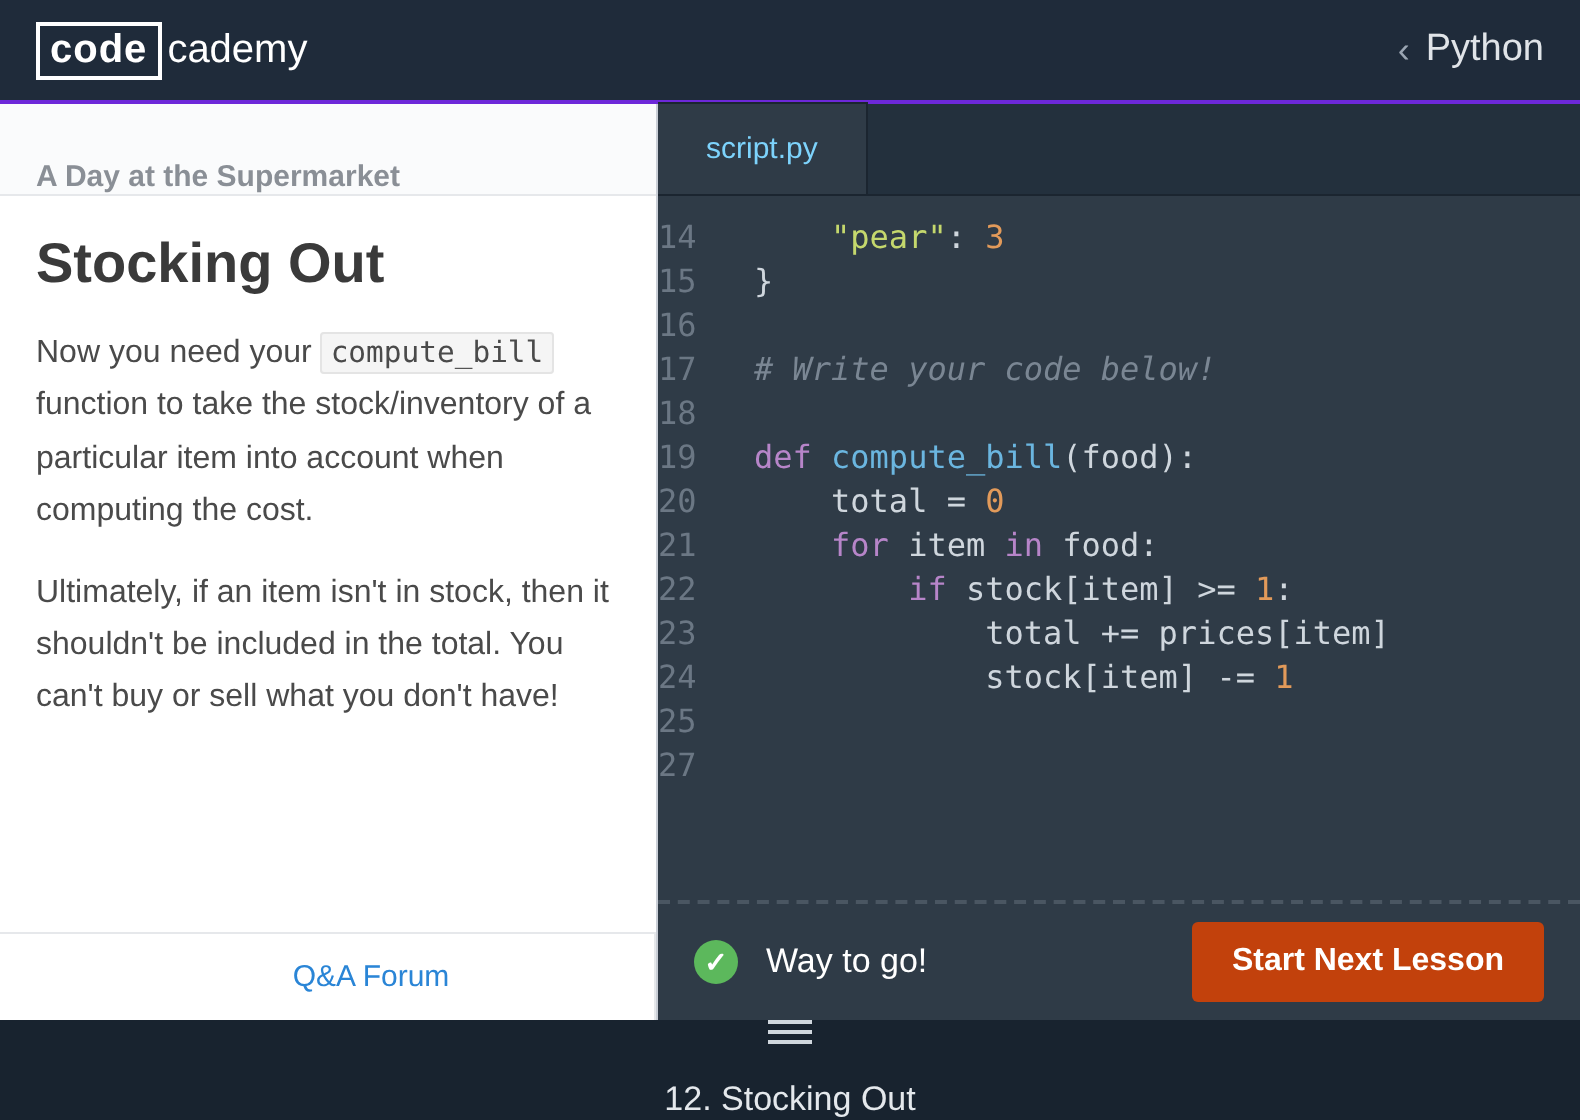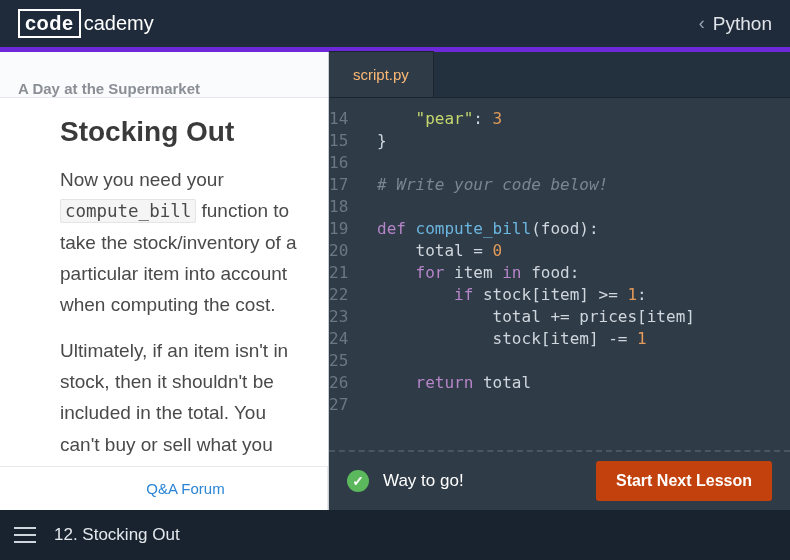--- a/index.html
+++ b/index.html
@@ -1,52 +1,52 @@
 <!DOCTYPE html>
 <html><head>
 <meta charset="utf-8">
 <style>
 * { margin: 0; padding: 0; box-sizing: border-box; }
 body { font-family: -apple-system, BlinkMacSystemFont, "Segoe UI", Helvetica, Arial, sans-serif; width: 790px; height: 560px; overflow: hidden; background: #1f2b3a; }
-.topbar { height: 52px; background: #1f2b3a; display: flex; align-items: center; justify-content: space-between; padding: 0 18px; border-bottom: 5px solid #6d28d9; }
+.topbar { height: 52px; background: #1f2b3a; display: flex; align-items: center; justify-content: space-between; padding: 0 18px; border-bottom: 2px solid #6d28d9; }
 .logo { display: flex; align-items: center; color: #fff; font-size: 20px; }
 .logo-box { border: 2px solid #fff; padding: 1px 5px; font-weight: 600; letter-spacing: 0.5px; }
 .logo-suffix { margin-left: 3px; font-weight: 400; }
 .breadcrumb { display: flex; align-items: center; color: #e0e4e8; font-size: 19px; gap: 8px; }
 .chevron { font-size: 18px; color: #9ba6b3; }
 .main { display: flex; height: 458px; }
 .left { width: 329px; background: #fff; display: flex; flex-direction: column; border-right: 1px solid #c9ced6; }
 .lesson-header { height: 46px; background: #fafbfc; border-bottom: 1px solid #e6e8eb; display: flex; align-items: flex-end; padding: 0 18px; color: #8a8f96; font-weight: 600; font-size: 15px; }
-.content { padding: 18px 18px 12px 18px; flex: 1; overflow: hidden; margin-left: 42px; }
+.content { padding: 18px 18px 12px 18px; flex: 1; overflow: hidden; }
 .title { font-size: 28px; font-weight: 700; color: #3a3a3a; margin-bottom: 16px; }
-.prose { font-size: 19px; line-height: 1.65; color: #4a4a4a; }
+.prose { font-size: 16px; line-height: 1.65; color: #4a4a4a; }
 .prose p { margin-bottom: 14px; }
 code.inline { background: #f5f5f5; border: 1px solid #e4e4e4; padding: 1px 4px; font-family: Menlo, Consolas, monospace; font-size: 0.92em; border-radius: 2px; }
 .left-footer { height: 44px; border-top: 1px solid #e6e8eb; display: flex; }
 .left-footer a { flex: 1; display: flex; align-items: center; justify-content: center; color: #2a85d6; font-size: 15px; text-decoration: none; padding-left: 44px; }
 .left-footer a:first-child { border-right: 1px solid #e6e8eb; }
 .right { flex: 1; background: #2f3b47; display: flex; flex-direction: column; }
 .tabs { height: 46px; background: #23303d; display: flex; align-items: flex-end; border-bottom: 1px solid #1b2530; }
-.tab { height: 46px; background: #2f3b47; color: #fdba74; padding: 0 24px; display: flex; align-items: center; font-size: 15px; border-top: 1px solid #1b2530; border-right: 1px solid #1b2530; }
+.tab { height: 46px; background: #2f3b47; color: #7dd3fc; padding: 0 24px; display: flex; align-items: center; font-size: 15px; border-top: 1px solid #1b2530; border-right: 1px solid #1b2530; }
 .editor { flex: 1; font-family: Menlo, Consolas, monospace; font-size: 16px; line-height: 22px; padding: 10px 0 0 0; overflow: hidden; }
 .line { display: flex; }
 .gutter { width: 48px; text-align: left; padding-right: 14px; color: #6b7784; user-select: none; }
 .code { flex: 1; white-space: pre; color: #cfd6dd; }
 .c-str { color: #c5d86d; }
 .c-num { color: #e29a5a; }
 .c-punct { color: #cfd6dd; }
 .c-comment { color: #7a8693; font-style: italic; }
 .c-kw { color: #b785c9; }
 .c-fn { color: #6bb6e0; }
 .status { height: 60px; border-top: 2px dashed #4a5662; display: flex; align-items: center; padding: 0 18px; gap: 14px; }
 .check-icon { width: 22px; height: 22px; border-radius: 50%; background: #5cb85c; display: flex; align-items: center; justify-content: center; color: #fff; font-size: 14px; font-weight: bold; }
 .status-text { color: #fff; font-weight: 400; font-size: 17px; flex: 0 0 auto; }
 .spacer { flex: 1; }
 .next-btn { background: #c2410c; color: #fff; border: none; padding: 11px 20px; font-size: 16px; font-weight: 600; border-radius: 3px; cursor: pointer; }
-.bottombar { height: 50px; background: #18232f; display: flex; align-items: center; padding: 0 14px; gap: 18px; }
+.bottombar { height: 50px; background: #18232f; display: flex; align-items: center; padding: 0 14px; gap: 18px; flex-direction: column; }
 .hamburger { width: 22px; height: 16px; display: flex; flex-direction: column; justify-content: space-between; cursor: pointer; }
 .hamburger span { height: 2px; background: #cfd6dd; }
 .bottom-title { color: #e4e8ec; font-size: 17px; }
 </style>
 </head>
 <body>
 
 <div class="topbar">
   <div class="logo">
     <span class="logo-box">code</span>
@@ -127,24 +127,20 @@
         </div>
         <div class="line">
           <div class="gutter">24</div>
           <div class="code"><span>            stock[item] </span><span class="c-punct">-= </span><span class="c-num">1</span></div>
         </div>
         <div class="line">
           <div class="gutter">25</div>
           <div class="code"><span></span></div>
         </div>
         <div class="line">
-          <div class="gutter">26</div>
-          <div class="code"><span>    </span><span class="c-kw">return </span><span>total</span></div>
-        </div>
-        <div class="line">
           <div class="gutter">27</div>
           <div class="code"><span></span></div>
         </div>
       </div>
     <div class="status">
       <div class="check-icon">✓</div>
       <div class="status-text">Way to go!</div>
       <div class="spacer"></div>
       <button class="next-btn">Start Next Lesson</button>
     </div>

